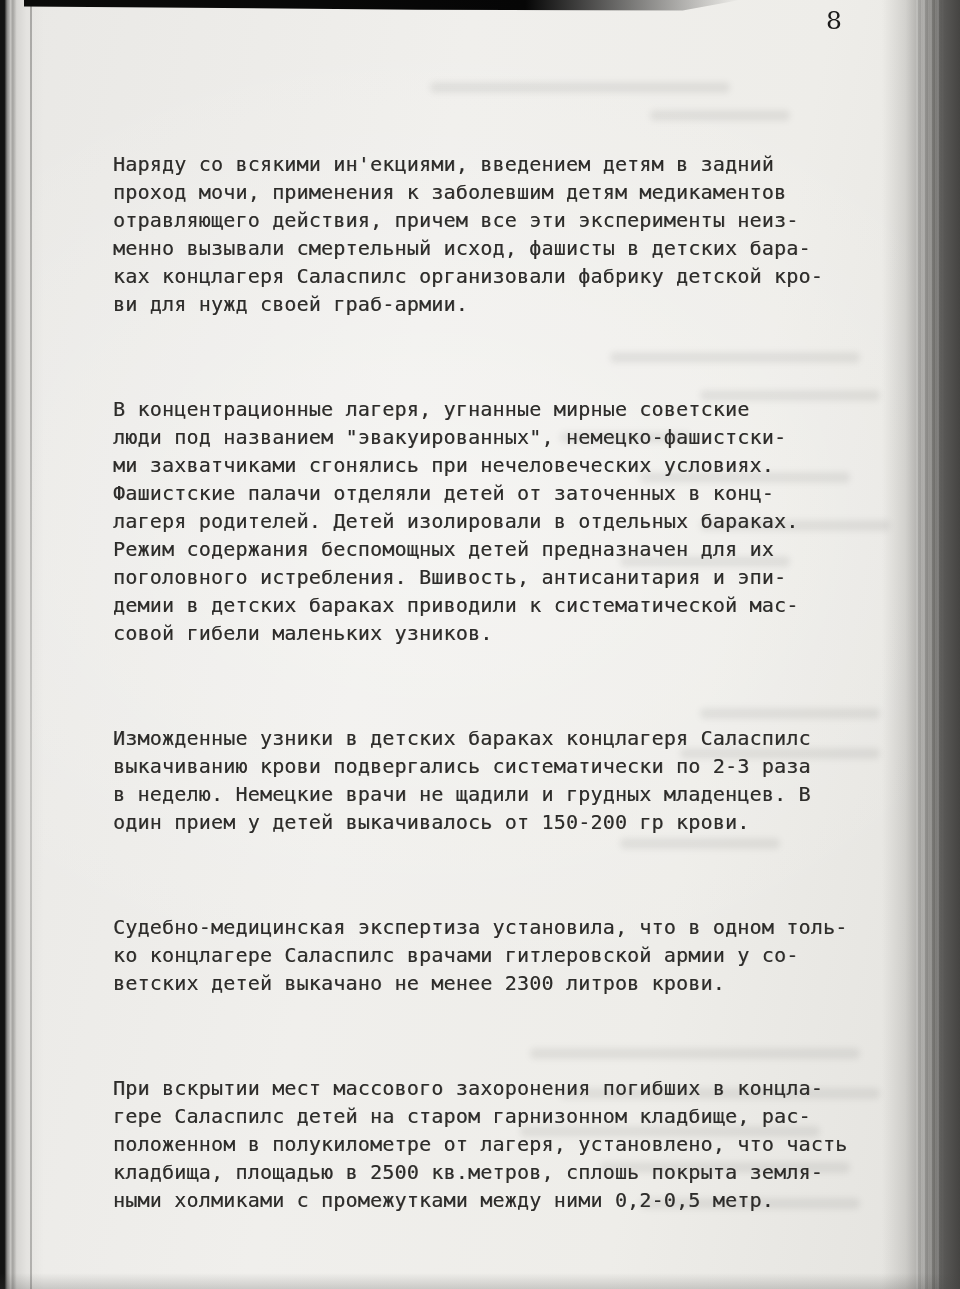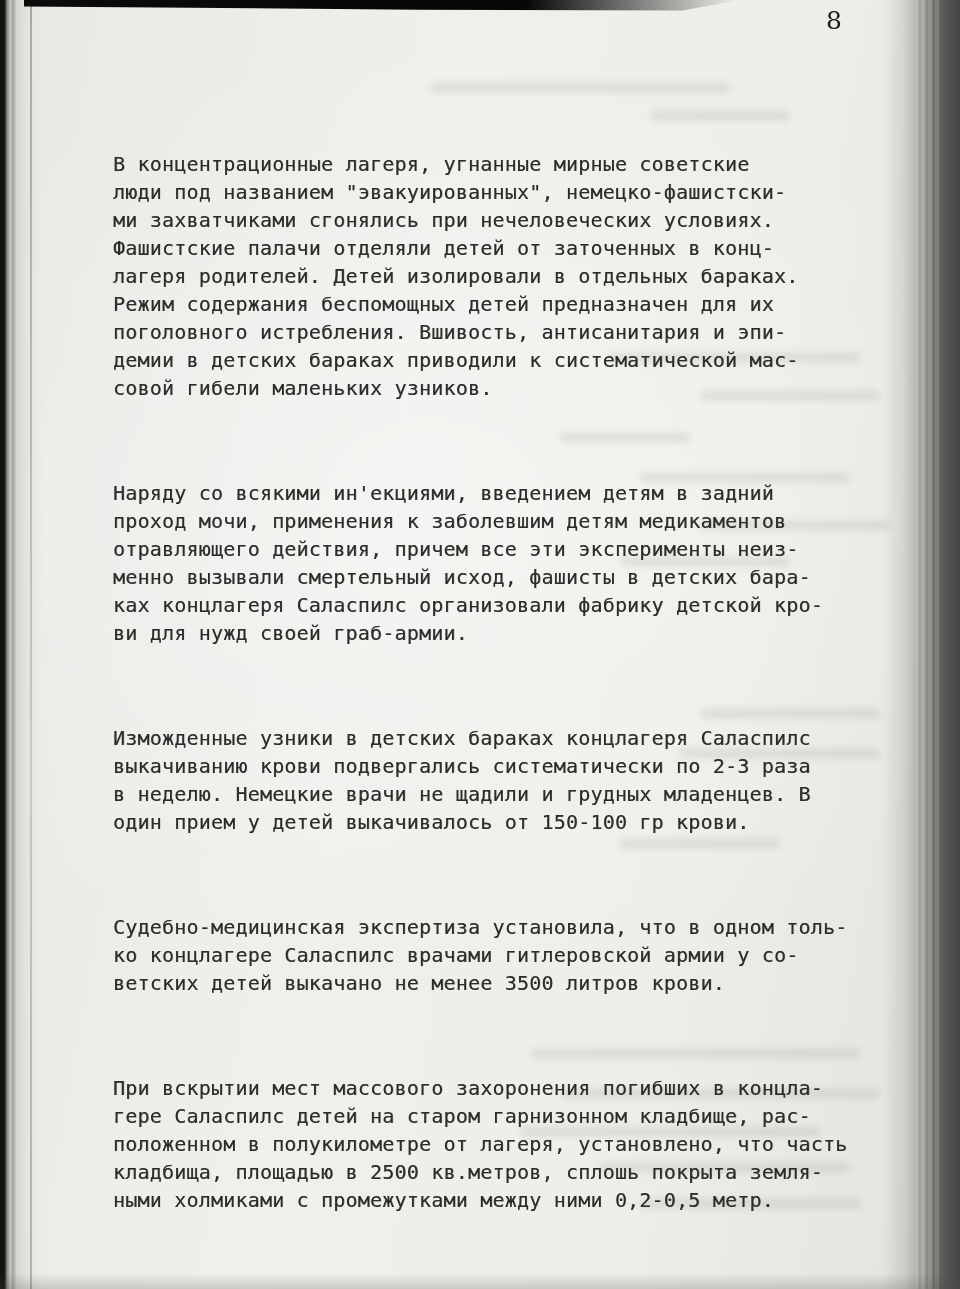--- a/index.html
+++ b/index.html
@@ -104,42 +104,42 @@
   <div class="bleed" style="left:620px;top:838px;width:160px"></div>
   <div class="bleed" style="left:530px;top:1048px;width:330px"></div>
   <div class="bleed" style="left:560px;top:1088px;width:320px"></div>
   <div class="bleed" style="left:520px;top:1126px;width:300px"></div>
   <div class="bleed" style="left:600px;top:1162px;width:250px"></div>
   <div class="bleed" style="left:640px;top:1198px;width:220px"></div>
 
   <div class="page-number">8</div>
 
   <div class="text-block">
+    <div class="para">Наряду со всякими ин'екциями, введением детям в задний
+проход мочи, применения к заболевшим детям медикаментов
+отравляющего действия, причем все эти эксперименты неиз-
+менно вызывали смертельный исход, фашисты в детских бара-
+ках концлагеря Саласпилс организовали фабрику детской кро-
+ви для нужд своей граб-армии.</div>
     <div class="para">В концентрационные лагеря, угнанные мирные советские
 люди под названием "эвакуированных", немецко-фашистски-
 ми захватчиками сгонялись при нечеловеческих условиях.
 Фашистские палачи отделяли детей от заточенных в конц-
 лагеря родителей. Детей изолировали в отдельных бараках.
 Режим содержания беспомощных детей предназначен для их
 поголовного истребления. Вшивость, антисанитария и эпи-
 демии в детских бараках приводили к систематической мас-
 совой гибели маленьких узников.</div>
-    <div class="para">Наряду со всякими ин'екциями, введением детям в задний
-проход мочи, применения к заболевшим детям медикаментов
-отравляющего действия, причем все эти эксперименты неиз-
-менно вызывали смертельный исход, фашисты в детских бара-
-ках концлагеря Саласпилс организовали фабрику детской кро-
-ви для нужд своей граб-армии.</div>
     <div class="para">Изможденные узники в детских бараках концлагеря Саласпилс
 выкачиванию крови подвергались систематически по 2-3 раза
 в неделю. Немецкие врачи не щадили и грудных младенцев. В
-один прием у детей выкачивалось от 150-100 гр крови.</div>
+один прием у детей выкачивалось от 150-200 гр крови.</div>
     <div class="para">Судебно-медицинская экспертиза установила, что в одном толь-
 ко концлагере Саласпилс врачами гитлеровской армии у со-
-ветских детей выкачано не менее 3500 литров крови.</div>
+ветских детей выкачано не менее 2300 литров крови.</div>
     <div class="para">При вскрытии мест массового захоронения погибших в концла-
 гере Саласпилс детей на старом гарнизонном кладбище, рас-
 положенном в полукилометре от лагеря, установлено, что часть
 кладбища, площадью в 2500 кв.метров, сплошь покрыта земля-
 ными холмиками с промежутками между ними 0,2-0,5 метр.</div>
     
     
   </div>
 
 </div>

